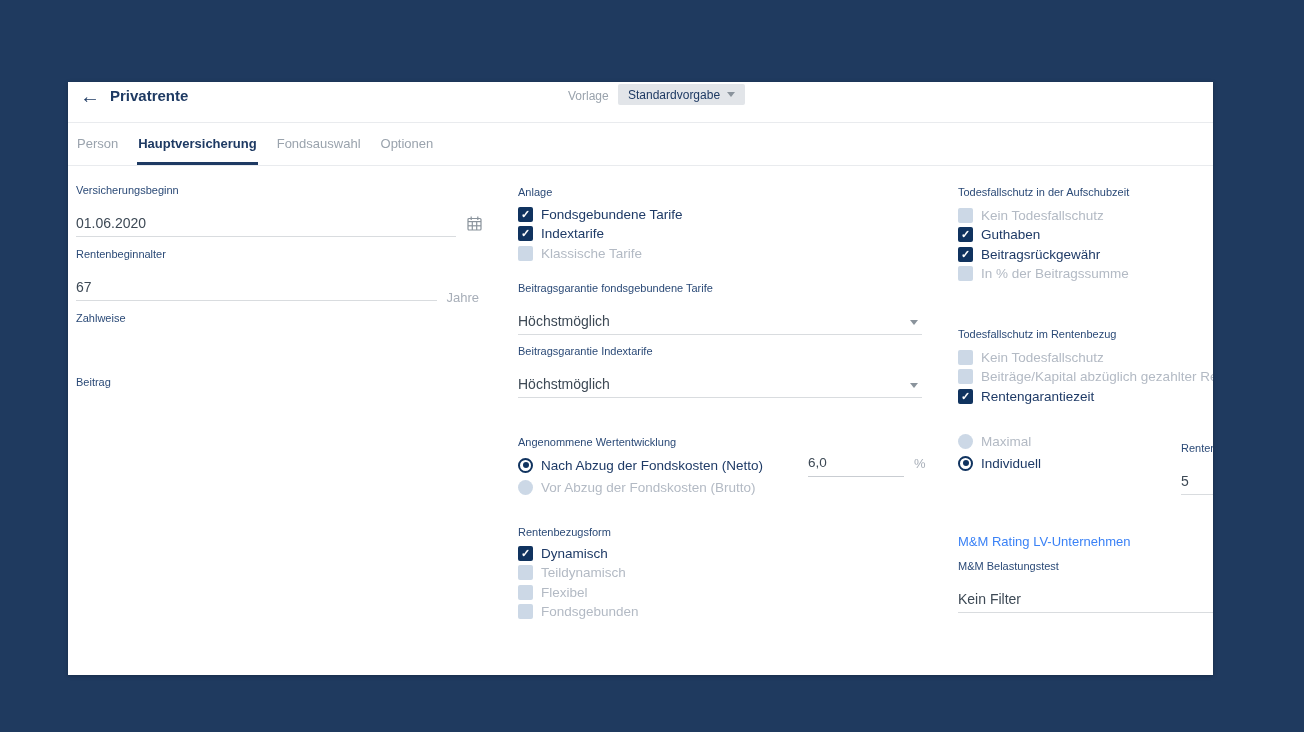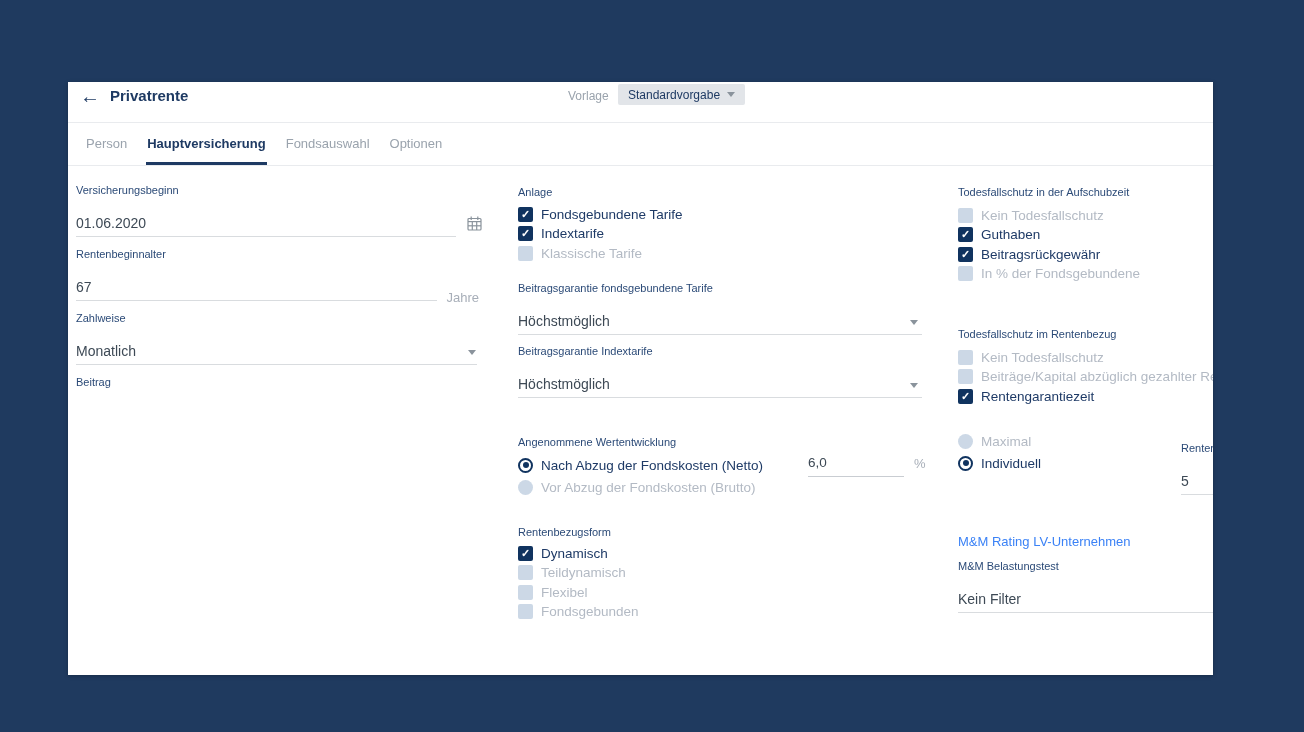--- a/index.html
+++ b/index.html
@@ -20,21 +20,21 @@
   .title{position:absolute;left:42px;top:4px;font-size:15px;font-weight:700;color:#1e3a63;line-height:20px;}
   .vorlage{position:absolute;left:500px;top:7px;font-size:12px;color:#9aa3ad;line-height:15px;}
   .tpl-btn{
     position:absolute;left:550px;top:2px;height:21px;padding:0 10px;
     background:#e2e5e9;border:none;border-radius:2px;
     font-size:12px;color:#1e3a63;font-family:"Liberation Sans",sans-serif;
     display:flex;align-items:center;gap:7px;cursor:pointer;
   }
   .caret{width:0;height:0;border-left:4px solid transparent;border-right:4px solid transparent;border-top:5px solid #8a939c;display:inline-block;}
   
-  .tabs{position:absolute;left:0;top:40px;width:100%;height:44px;border-bottom:1px solid #e9ebee;display:flex;align-items:stretch;padding-left:17px;box-sizing:border-box;gap:18px;}
+  .tabs{position:absolute;left:0;top:40px;width:100%;height:44px;border-bottom:1px solid #e9ebee;display:flex;align-items:stretch;padding-left:8px;box-sizing:border-box;gap:18px;}
   .tab{font-size:13px;color:#9aa3ad;display:flex;align-items:center;padding:0 1px;cursor:pointer;border-bottom:3px solid transparent;box-sizing:border-box;padding-top:3px;}
   .tab.active{color:#1e3a63;font-weight:700;border-bottom-color:#1e3a63;}
   
   .field{position:absolute;}
   .flabel{font-size:11px;color:#2b4a77;white-space:nowrap;line-height:13px;}
   .vrow{position:relative;margin-top:17px;height:22px;}
   .uline{position:absolute;left:0;top:0;height:22px;border-bottom:1px solid #d9dcdf;}
   .fvalue{position:absolute;left:0;top:1px;font-size:14px;color:#3d4955;white-space:nowrap;}
   .suffix{position:absolute;top:12px;font-size:13px;color:#a7aeb8;white-space:nowrap;}
   .cal-icon{position:absolute;cursor:pointer;}
@@ -105,25 +105,20 @@
     <div class="flabel">Rentenbeginnalter</div>
     <div class="vrow">
       <div class="uline" style="width:361px;"></div>
       <span class="fvalue">67</span>
       <span class="suffix" style="right:0;">Jahre</span>
     </div>
   </div>
 
   <div class="field" style="left:8px;top:230px;width:403px;">
     <div class="flabel">Zahlweise</div>
-    <div class="vrow">
-      <div class="uline" style="width:401px;"></div>
-      <span class="fvalue">Monatlich</span>
-      <span class="sel-caret caret" style="right:3px;"></span>
-    </div>
   </div>
 
   <div class="field" style="left:8px;top:294px;width:403px;">
     <div class="flabel">Beitrag</div>
   </div>
 
   <div class="glabel" style="left:450px;top:104px;">Anlage</div>
   <div class="ck-list" style="left:450px;top:123px;">
     <div class="ck-row">
       <span class="cb checked">
@@ -216,21 +211,21 @@
       <span class="ck-label on">Guthaben</span>
     </div>
     <div class="ck-row">
       <span class="cb checked">
           <span class="tick">✓</span>
         </span>
       <span class="ck-label on">Beitragsrückgewähr</span>
     </div>
     <div class="ck-row">
       <span class="cb off"></span>
-      <span class="ck-label dis">In % der Fondsgebundene</span>
+      <span class="ck-label dis">In % der Beitragssumme</span>
     </div>
   </div>
 
   <div class="glabel" style="left:890px;top:246px;">Todesfallschutz im Rentenbezug</div>
   <div class="ck-list" style="left:890px;top:266px;">
     <div class="ck-row">
       <span class="cb off"></span>
       <span class="ck-label dis">Kein Todesfallschutz</span>
     </div>
     <div class="ck-row">

